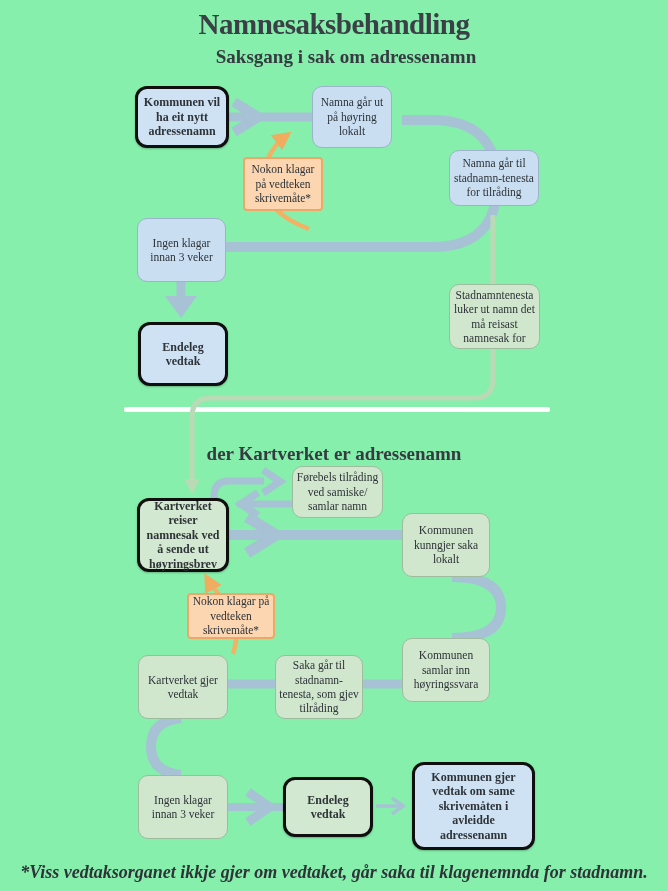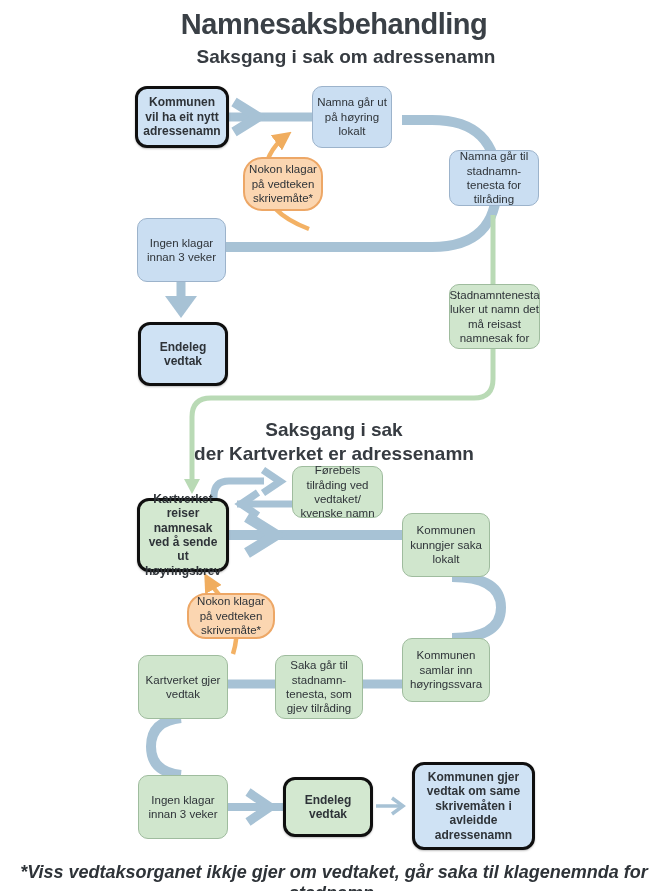--- a/index.html
+++ b/index.html
@@ -3,23 +3,24 @@
 <meta charset="utf-8">
 <style>
   html,body{margin:0;padding:0;}
   body{
     font-family:"Liberation Sans", sans-serif;
     background:#d8dadc;
   }
   #canvas{
     position:relative;
     width:668px;height:891px;
-    background:#ffffff;
+    background:#86efac;
     overflow:hidden;
     margin:0 auto;
+    font-family:Liberation Serif, serif;
   }
   .page-title{
     position:absolute;left:0;top:8px;width:668px;
     text-align:center;font-size:29px;font-weight:800;
     color:#3a4046;letter-spacing:-0.5px;
   }
   .subtitle{
     position:absolute;width:668px;text-align:center;
     font-size:19px;font-weight:700;color:#363b41;
   }
@@ -37,21 +38,21 @@
     box-sizing:border-box;
     display:flex;align-items:center;justify-content:center;
     text-align:center;
     border-radius:10px;
     font-size:11.5px;line-height:1.25;font-weight:500;
     color:#2e3338;
     padding:2px 3px;
   }
   .blue{background:#cadef2;border:1.5px solid #9cb3cb;}
   .green{background:#d0e6cd;border:1.5px solid #9fbc9e;}
-  .orange{background:#fbd6b1;border:2px solid #eda766;border-radius:19px;}
+  .orange{background:#fbd6b1;border:2px solid #eda766;border-radius:4px;}
   .bold-black{
     border:3.5px solid #0f0f0f;border-radius:12px;
     font-weight:700;font-size:12px;line-height:1.2;
     box-shadow:0 1px 2px rgba(0,0,0,0.25);
   }
   .bold-black.blue{background:#cfe2f4;}
   .bold-black.green{background:#d3e8d0;}
   .footnote{
     position:absolute;left:0;top:862px;width:668px;
     text-align:center;font-size:18px;font-style:italic;
@@ -62,21 +63,21 @@
 <body>
 
 <div id="canvas">
 
   <div class="page-title">Namnesaksbehandling</div>
   <div class="subtitle subtitle1">Saksgang i sak om adressenamn</div>
 
   <div class="divider"></div>
 
   <div class="subtitle subtitle2">
-    <span>Saksgang i sak</span><br>
+    <br>
     <span>der Kartverket er adressenamn</span>
   </div>
 
   <svg class="connectors" width="668" height="891" viewBox="0 0 668 891">
     <defs>
       <marker id="arrowO" viewBox="0 0 10 10" refX="7" refY="5" markerWidth="4.2" markerHeight="4.2" orient="auto">
         <path d="M0 0 L10 5 L0 10 z" fill="#f0ad5f"></path>
       </marker>
     </defs>
 
@@ -125,21 +126,21 @@
     <span>Ingen klagar innan 3 veker</span>
   </div>
   <div class="box blue bold-black" style="left:138px;top:322px;width:90px;height:64px">
     <span>Endeleg vedtak</span>
   </div>
   <div class="box green" style="left:449px;top:284px;width:91px;height:65px">
     <span>Stadnamntenesta luker ut namn det må reisast namnesak for</span>
   </div>
 
   <div class="box green" style="left:292px;top:466px;width:91px;height:52px">
-    <span>Førebels tilråding ved vedtaket/ kvenske namn</span>
+    <span>Førebels tilråding ved samiske/ samlar namn</span>
   </div>
   <div class="box green bold-black" style="left:137px;top:498px;width:92px;height:74px">
     <span>Kartverket reiser namnesak ved å sende ut høyringsbrev</span>
   </div>
   <div class="box green" style="left:402px;top:513px;width:88px;height:64px">
     <span>Kommunen kunngjer saka lokalt</span>
   </div>
   <div class="box orange" style="left:187px;top:593px;width:88px;height:46px">
     <span>Nokon klagar på vedteken skrivemåte*</span>
   </div>

